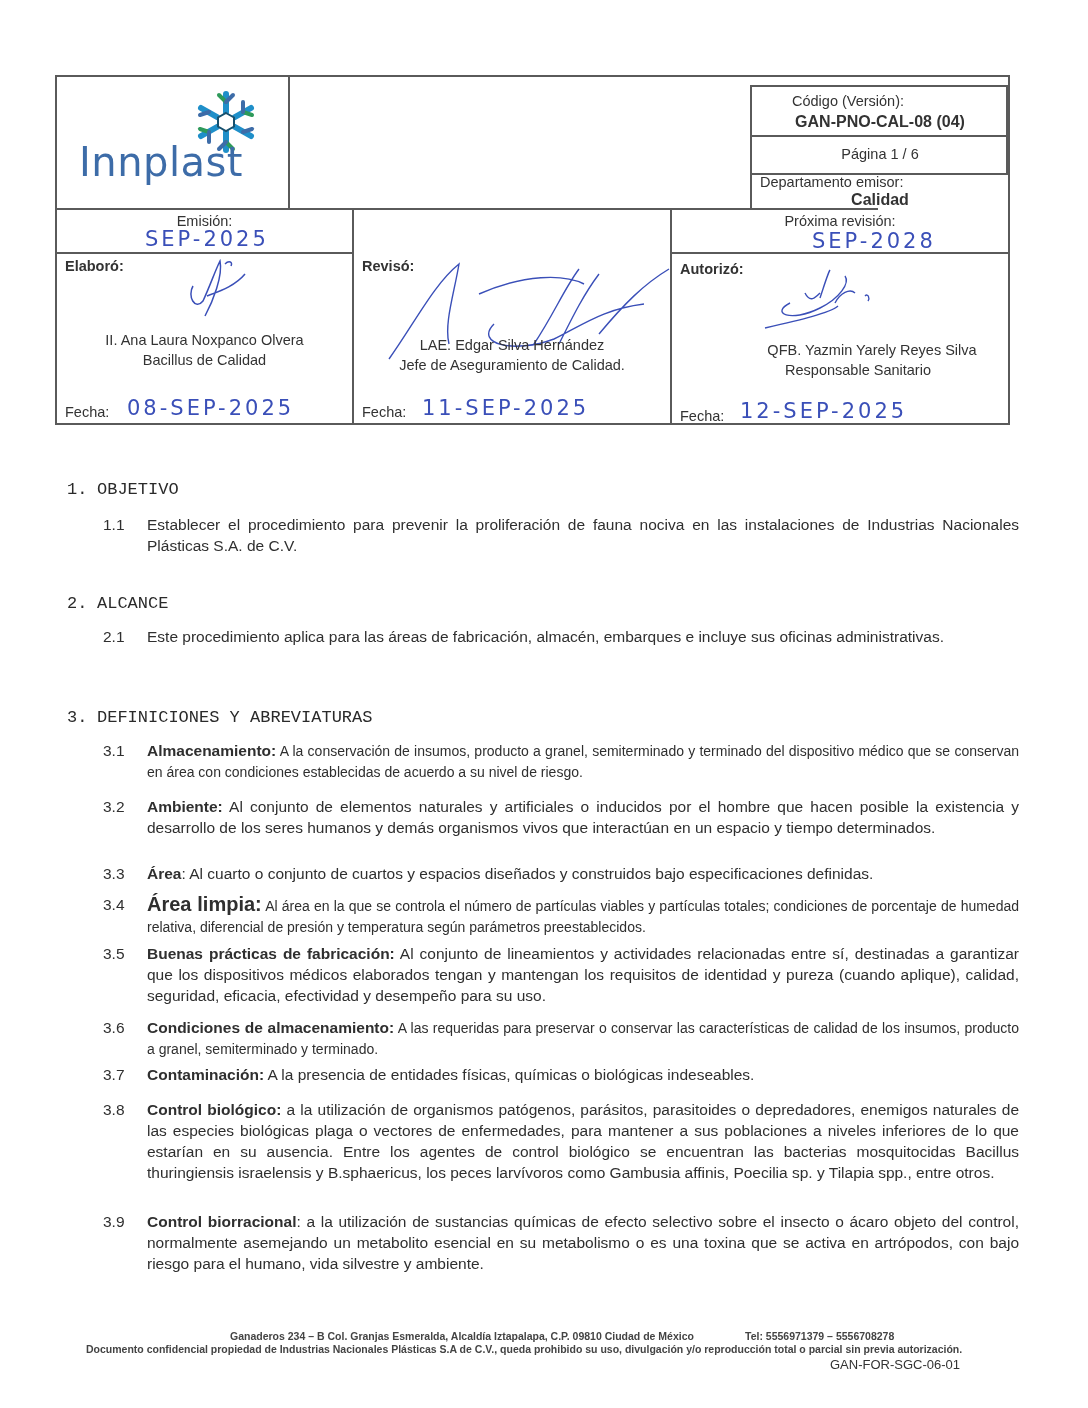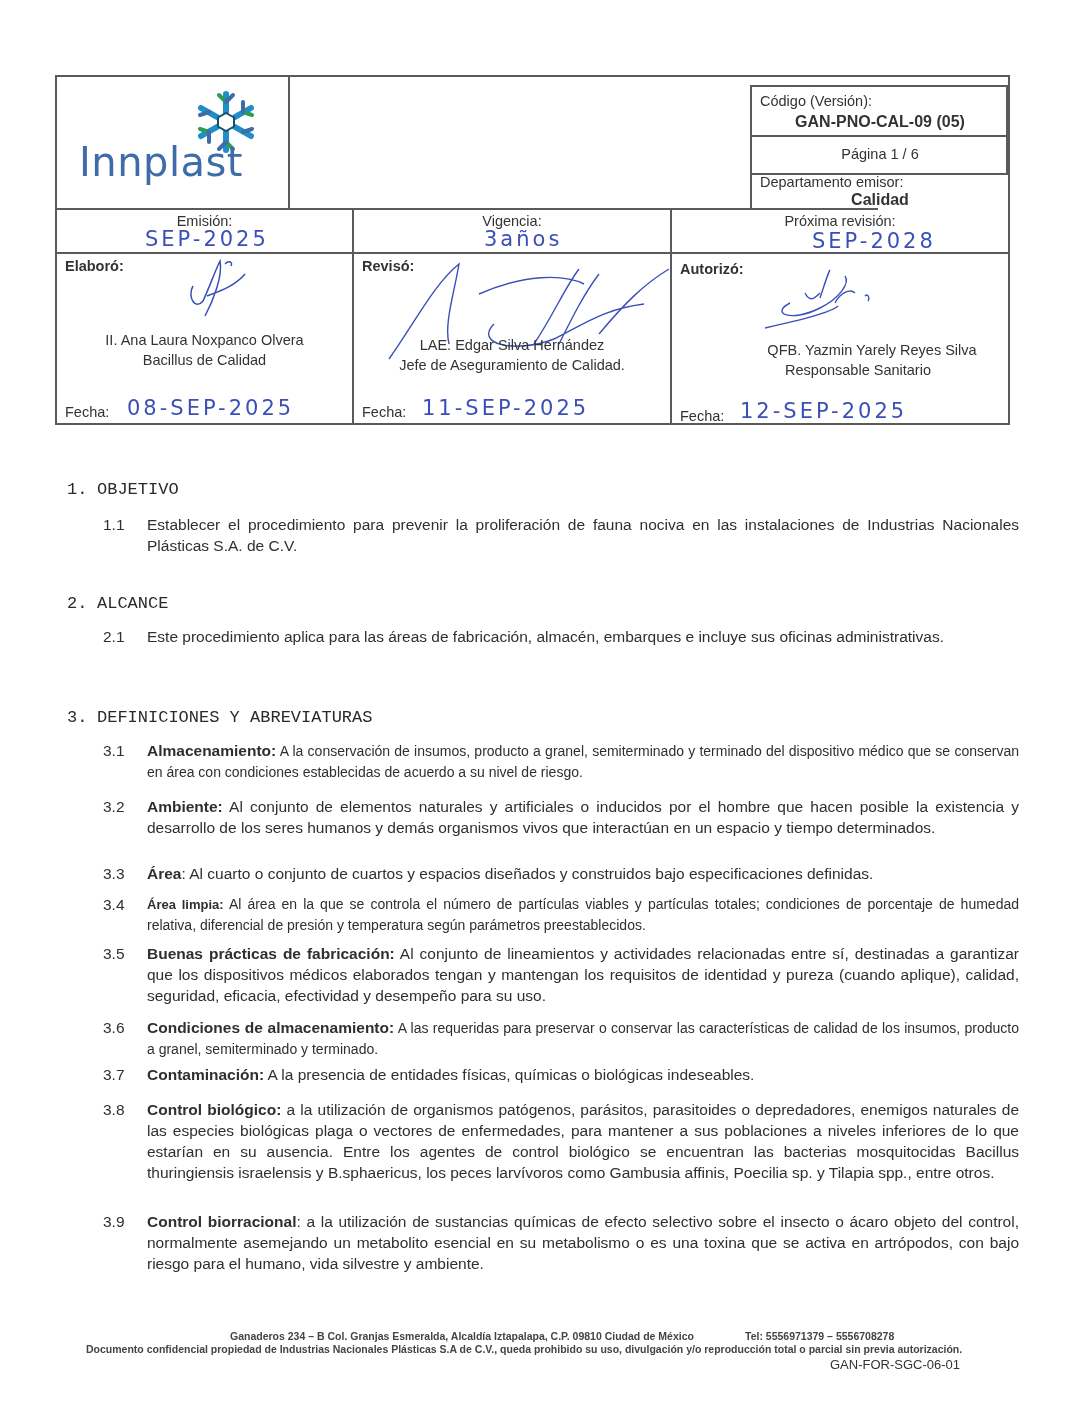--- a/index.html
+++ b/index.html
@@ -86,22 +86,22 @@
             <line x1="17" y1="-10" x2="17" y2="-20"></line>
             <line x1="-17" y1="10" x2="-17" y2="20"></line>
           </g>
           <polygon points="0,-9 8,-4.5 8,4.5 0,9 -8,4.5 -8,-4.5" fill="#ffffff" stroke="#16506e" stroke-width="2"></polygon>
         </g>
       </svg>
       <div class="logo-text">Innplast</div>
     </div>
     <div class="meta-cell">
       <div class="meta-row r1">
-        <div class="meta-label" style="top:6px;">Código (Versión):</div>
-        <div class="meta-value" style="top:26px;">GAN-PNO-CAL-09 (05)</div>
+        <div class="meta-label" style="top:6px;margin-left:32px;">Código (Versión):</div>
+        <div class="meta-value" style="top:26px;">GAN-PNO-CAL-08 (04)</div>
       </div>
       <div class="meta-row r2">
         <div class="meta-center" style="top:9px;">Página 1 / 6</div>
       </div>
       <div class="meta-row r3">
         <div class="meta-label" style="top:-1px;">Departamento emisor:</div>
         <div class="meta-value" style="top:16px;">Calidad</div>
       </div>
     </div>
   </div>
@@ -117,24 +117,20 @@
       <svg class="signature" style="left:128px; top:46px;" width="70" height="65" viewBox="0 0 70 65">
         <path d="M8 30 C 2 40, 10 55, 18 45 C 25 30, 30 15, 35 5 C 38 20, 28 45, 20 60 M 22 40 C 35 35, 50 30, 60 18 M 40 8 C 44 4, 48 6, 46 10" fill="none" stroke="#3a4fb8" stroke-width="1.5"></path>
       </svg>
       <div class="person" style="top:120px;">II. Ana Laura Noxpanco Olvera</div>
       <div class="person" style="top:140px;">Bacillus de Calidad</div>
       <div class="fecha" style="top:194px;">Fecha:</div>
       <div class="fecha-hand" style="left:70px; top:186px;">08-SEP-2025</div>
     </div>
 
     <div class="col c2">
-      <div class="sub-top">
-        <div class="lbl">Vigencia:</div>
-        <div class="hand" style="left:130px; top:17px;">3años</div>
-      </div>
       <div class="role-lbl">Revisó:</div>
       <svg class="signature" style="left:30px; top:44px;" width="290" height="110" viewBox="0 0 290 110">
         <path d="M5 105 C 30 70, 50 30, 75 10 C 70 40, 60 70, 65 90 M 95 40 C 140 20, 180 20, 200 30 M 110 70 C 90 90, 130 100, 170 85 C 200 70, 220 55, 260 50 M 150 90 C 170 60, 180 35, 195 15 M 175 90 C 190 60, 200 40, 215 20 M 215 80 C 240 50, 260 30, 285 15" fill="none" stroke="#3a4fb8" stroke-width="1.4"></path>
       </svg>
       <div class="person" style="top:125px;">LAE. Edgar Silva Hernández</div>
       <div class="person" style="top:145px;">Jefe de Aseguramiento de Calidad.</div>
       <div class="fecha" style="top:194px;">Fecha:</div>
       <div class="fecha-hand" style="left:68px; top:186px;">11-SEP-2025</div>
     </div>
 
@@ -187,21 +183,21 @@
     <span class="itxt"><span class="term">Ambiente:</span><span> Al conjunto de elementos naturales y artificiales o inducidos por el hombre que hacen posible la existencia y desarrollo de los seres humanos y demás organismos vivos que interactúan en un espacio y tiempo determinados.</span></span>
   </div>
 
   <div class="item" style="top:863px;">
     <span class="inum">3.3</span>
     <span class="itxt"><span class="term">Área</span><span>: Al cuarto o conjunto de cuartos y espacios diseñados y construidos bajo especificaciones definidas.</span></span>
   </div>
 
   <div class="item small" style="top:894px;">
     <span class="inum">3.4</span>
-    <span class="itxt"><span class="term" style="font-size:13px;">Área limpia:</span><span> Al área en la que se controla el número de partículas viables y partículas totales; condiciones de porcentaje de humedad relativa, diferencial de presión y temperatura según parámetros preestablecidos.</span></span>
+    <span class="itxt"><span class="term" style="font-size:20px;">Área limpia:</span><span> Al área en la que se controla el número de partículas viables y partículas totales; condiciones de porcentaje de humedad relativa, diferencial de presión y temperatura según parámetros preestablecidos.</span></span>
   </div>
 
   <div class="item" style="top:943px;">
     <span class="inum">3.5</span>
     <span class="itxt"><span class="term">Buenas prácticas de fabricación:</span><span> Al conjunto de lineamientos y actividades relacionadas entre sí, destinadas a garantizar que los dispositivos médicos elaborados tengan y mantengan los requisitos de identidad y pureza (cuando aplique), calidad, seguridad, eficacia, efectividad y desempeño para su uso.</span></span>
   </div>
 
   <div class="item small" style="top:1017px;">
     <span class="inum">3.6</span>
     <span class="itxt"><span class="term" style="font-size:15.5px;">Condiciones de almacenamiento:</span><span> A las requeridas para preservar o conservar las características de calidad de los insumos, producto a granel, semiterminado y terminado.</span></span>

